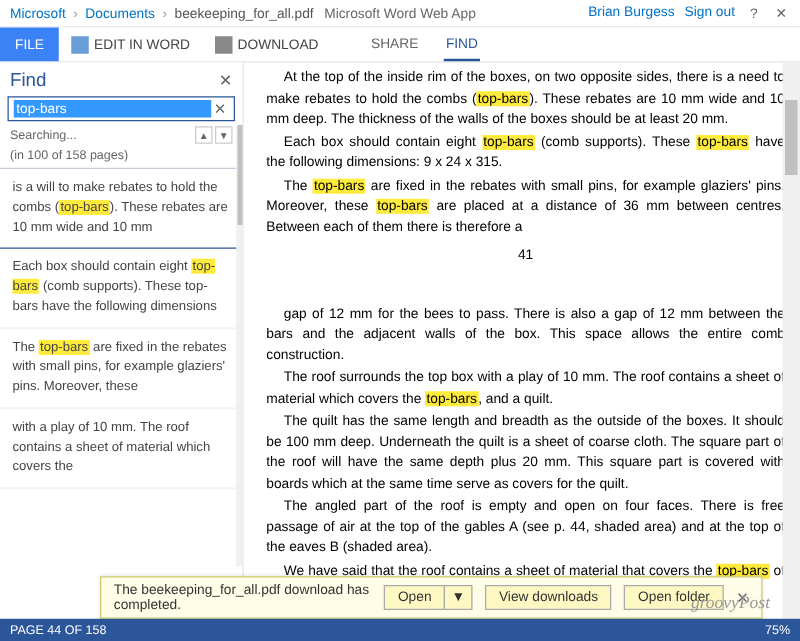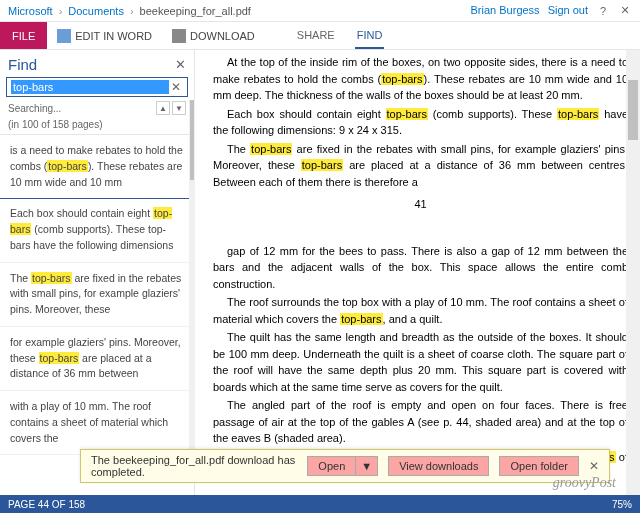--- a/index.html
+++ b/index.html
@@ -6,21 +6,21 @@
 body{width:640px;height:513px;overflow:hidden;background:#fff;font-size:11px;color:#333;position:relative}
 .titlebar{height:22px;background:#fff;border-bottom:1px solid #e5e5e5;display:flex;align-items:center;padding:0 8px;font-size:11px;color:#555}
 .titlebar .bc{color:#0072c6}
 .titlebar .sep{margin:0 6px;color:#999}
 .titlebar .apptitle{position:absolute;left:50%;transform:translateX(-50%);color:#666}
 .titlebar .right{margin-left:auto;display:flex;gap:8px}
 .titlebar .user{color:#0072c6}
 .titlebar .signout{color:#0072c6}
 .titlebar .wbtn{width:14px;height:14px;display:inline-flex;align-items:center;justify-content:center;color:#666;font-size:11px}
 .toolbar{height:28px;background:#fff;display:flex;align-items:center;border-bottom:1px solid #e5e5e5}
-.toolbar .file{background:#be185d;color:#fff;padding:6px 12px;font-size:11px;height:100%;display:flex;align-items:center}
+.toolbar .file{background:#3b82f6;color:#fff;padding:6px 12px;font-size:11px;height:100%;display:flex;align-items:center}
 .toolbar .tbtn{padding:0 10px;height:100%;display:flex;align-items:center;gap:4px;color:#444;font-size:11px}
 .toolbar .tbtn .ic{width:14px;height:14px;background:#6a9ed8;display:inline-block}
 .toolbar .tabs{margin-left:30px;display:flex;gap:18px;font-size:11px}
 .toolbar .tab{color:#666;padding:6px 2px}
 .toolbar .tab.active{color:#2b579a;border-bottom:2px solid #2b579a}
 .main{display:flex;height:calc(100% - 50px - 18px)}
 .findpanel{width:195px;border-right:1px solid #e5e5e5;display:flex;flex-direction:column;background:#fff}
 .findhdr{padding:6px 8px 2px;display:flex;align-items:center;justify-content:space-between}
 .findhdr h3{font-size:15px;font-weight:400;color:#2b579a}
 .findhdr .x{color:#666;font-size:13px}
@@ -35,39 +35,40 @@
 .result{padding:8px 10px;font-size:10.5px;line-height:1.5;color:#444;border-bottom:1px solid #f0f0f0}
 .result.sel{border:1px solid #2b579a;margin:-1px}
 .hl{background:#ffeb3b;padding:0 1px}
 .doc{flex:1;overflow:hidden;padding:4px 12px 8px 18px;position:relative}
 .page{background:#fff;font-family:"Times New Roman",serif;font-size:11px;line-height:1.5;color:#000}
 .page p{margin-bottom:2px;text-indent:14px;text-align:justify}
 .pnum{text-align:center;font-size:11px;margin:6px 0 30px}
 .scrollb{position:absolute;right:0;top:0;bottom:0;width:14px;background:#f0f0f0}
 .scrollb .thumb{position:absolute;left:2px;right:2px;top:30px;height:60px;background:#c0c0c0}
 .statusbar{position:absolute;bottom:0;left:0;right:0;height:18px;background:#2b579a;color:#fff;display:flex;align-items:center;padding:0 8px;font-size:10px;justify-content:space-between}
-.dlbar{position:absolute;bottom:30px;left:80px;right:30px;height:34px;background:#fffde7;border:1px solid #d0c868;display:flex;align-items:center;padding:0 10px;font-size:11px;gap:10px;box-shadow:0 -1px 3px rgba(0,0,0,0.1)}
+.dlbar{position:absolute;bottom:18px;left:80px;right:30px;height:34px;background:#fffde7;border:1px solid #d0c868;display:flex;align-items:center;padding:0 10px;font-size:11px;gap:10px;box-shadow:0 -1px 3px rgba(0,0,0,0.1)}
 .dlbar .msg{flex:1;color:#333}
-.dlbar button{font-size:11px;padding:3px 10px;background:#fca5a5;border:1px solid #aaa;color:#333}
+.dlbar button{font-size:11px;padding:3px 10px;background:#fef9c3;border:1px solid #aaa;color:#333}
 .dlbar .split{display:flex}
 .dlbar .split button:last-child{padding:3px 5px;margin-left:-1px}
 .dlbar .close{color:#666;font-size:12px;cursor:pointer}
 .watermark{position:absolute;bottom:22px;right:24px;font-size:14px;color:#999;font-style:italic;pointer-events:none;font-family:Georgia,serif}
 .resultsb{position:absolute;left:189px;top:100px;bottom:60px;width:6px;background:#f0f0f0}
 .resultsb .th{position:absolute;left:1px;right:1px;top:0;height:80px;background:#c0c0c0}
 </style>
 </head>
 <body>
 
 <div class="titlebar">
   <span class="bc">Microsoft</span>
   <span class="sep">›</span>
   <span class="bc">Documents</span>
   <span class="sep">›</span>
   <span>beekeeping_for_all.pdf</span>
+  <span class="apptitle">Microsoft Word Web App</span>
   <div class="right">
     <span class="user">Brian Burgess</span>
     <span class="signout">Sign out</span>
     <span class="wbtn">?</span>
     <span class="wbtn">✕</span>
   </div>
 </div>
 
 <div class="toolbar">
   <div class="file">FILE</div>
@@ -97,24 +98,23 @@
     </div>
     <div class="searchmeta">
       <span>Searching...</span>
       <span class="nav">
           <span>▲</span>
           <span>▼</span>
         </span>
     </div>
     <div class="count">(in 100 of 158 pages)</div>
     <div class="results">
-      <div class="result sel"><span>is a need to make rebates to hold the combs (</span><span class="hl">top-bars</span><span>). These rebates are 10 mm wide and 10 mm</span></div>
+      <div class="result sel"><span>is a will to make rebates to hold the combs (</span><span class="hl">top-bars</span><span>). These rebates are 10 mm wide and 10 mm</span></div>
       <div class="result"><span>Each box should contain eight </span><span class="hl">top-bars</span><span> (comb supports). These top-bars have the following dimensions</span></div>
       <div class="result"><span>The </span><span class="hl">top-bars</span><span> are fixed in the rebates with small pins, for example glaziers' pins. Moreover, these</span></div>
-      <div class="result"><span>for example glaziers' pins. Moreover, these </span><span class="hl">top-bars</span><span> are placed at a distance of 36 mm between</span></div>
       <div class="result"><span>with a play of 10 mm. The roof contains a sheet of material which covers the </span></div>
 
     </div>
     <div class="resultsb">
         <div class="th"></div>
       </div>
   </div>
 
   <div class="doc">
     <div class="page">

